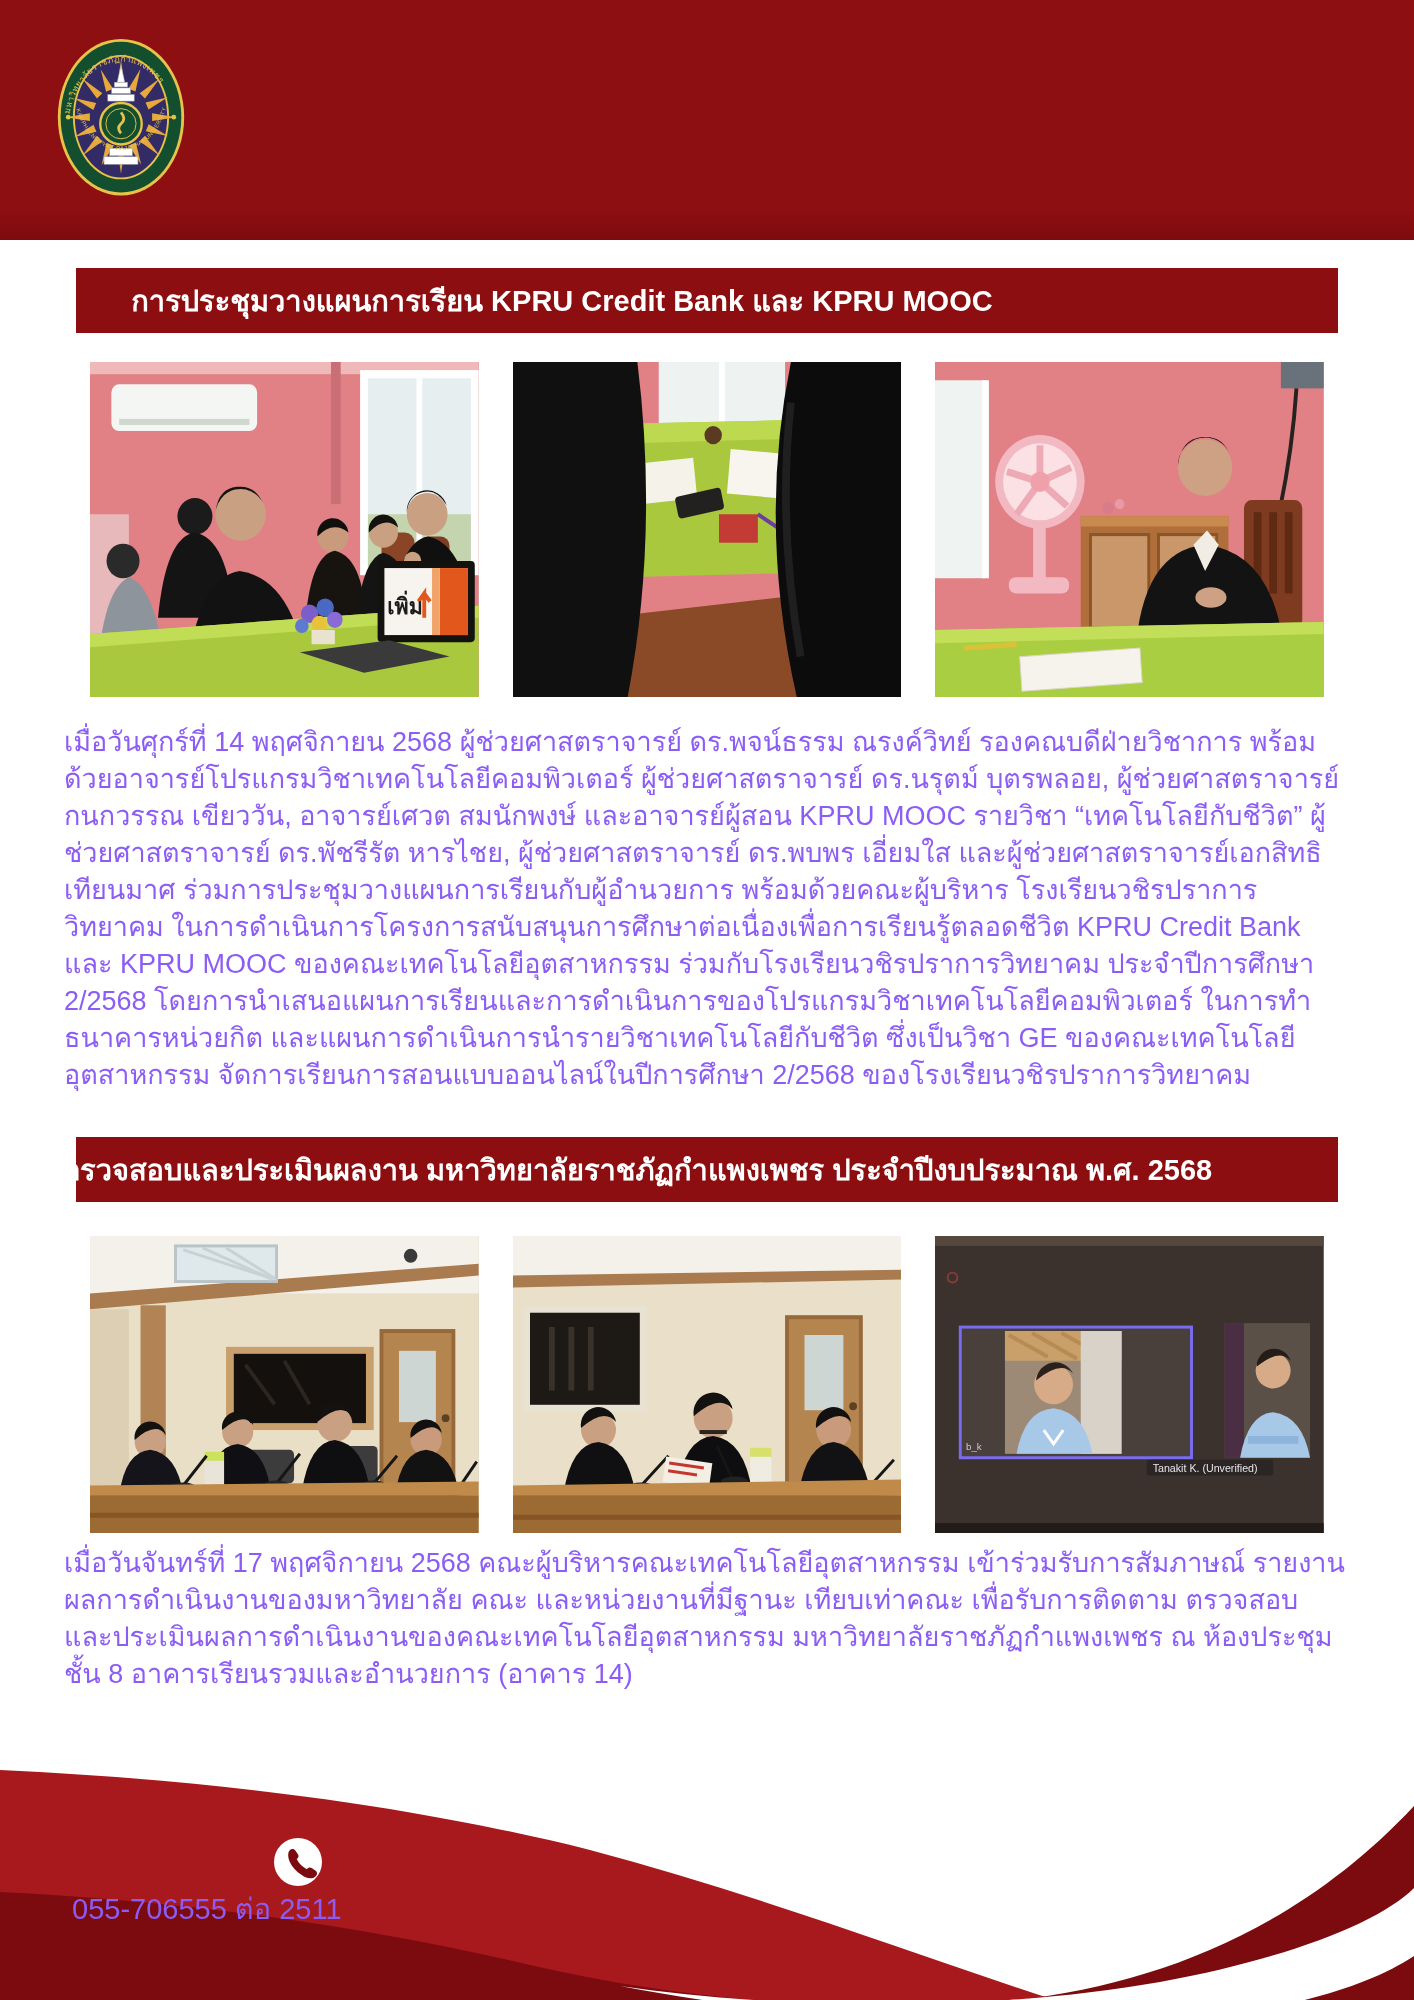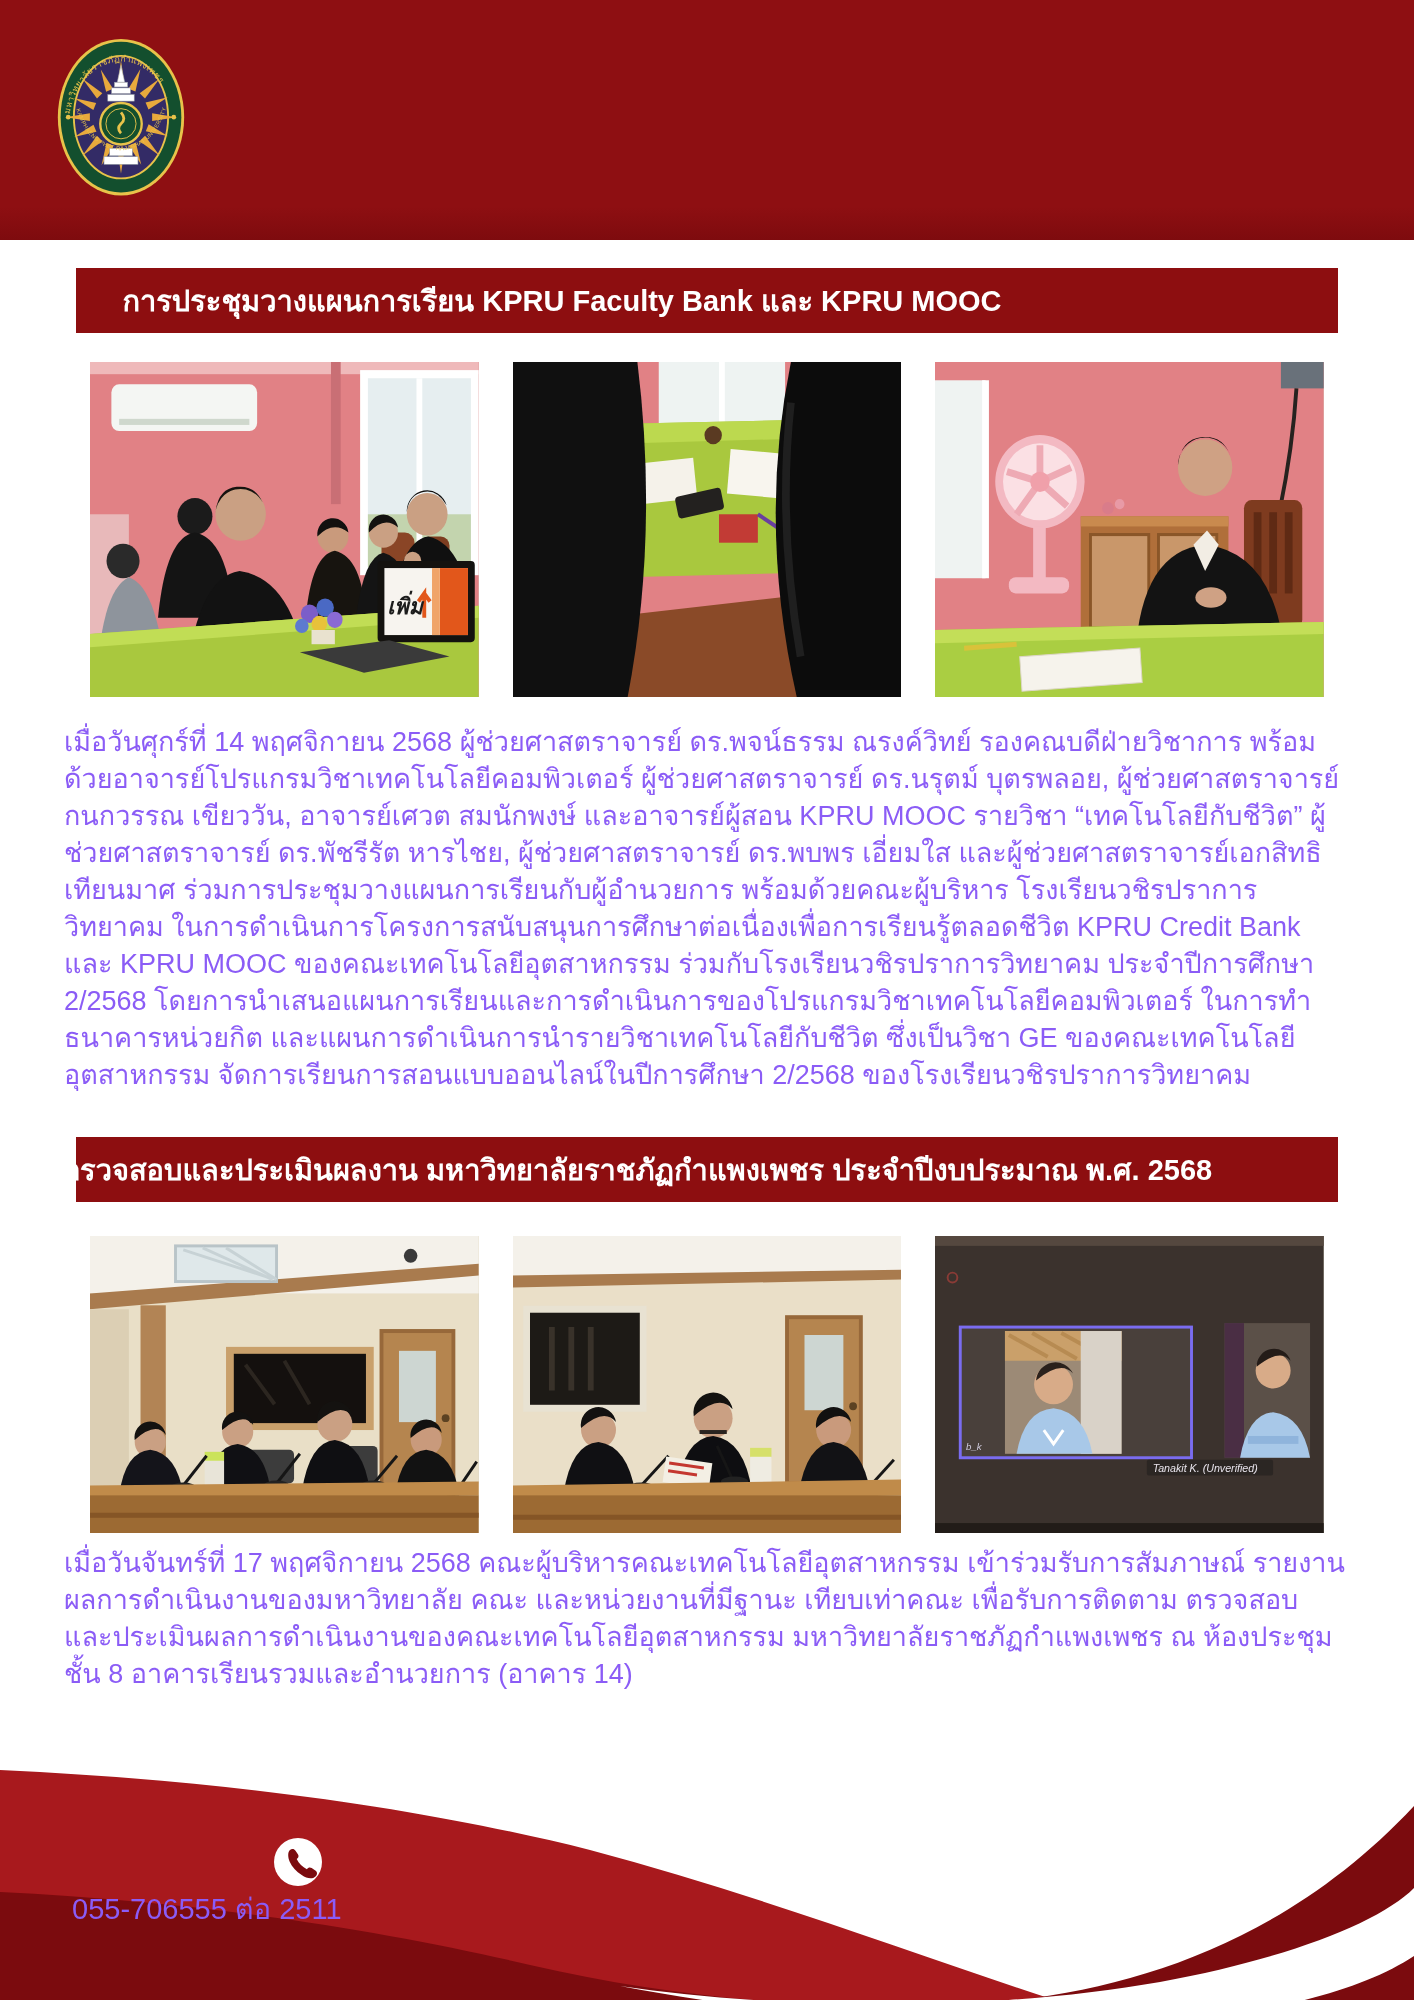--- a/index.html
+++ b/index.html
@@ -15,21 +15,21 @@
   .title-th { font-size:54px; font-weight:bold; letter-spacing:0.5px; line-height:1.05; }
   .title-en { font-size:35px; font-weight:normal; margin-top:8px; letter-spacing:0.5px; }
 
   
   .banner { margin:0 76px; height:65px; background:#8d0e10; color:#ffffff; display:flex; align-items:center; justify-content:center; padding-right:290px; }
   .banner span { font-size:29px; font-weight:bold; white-space:nowrap; }
   .banner.first { margin-top:28px; }
   .banner.second { margin-top:73px; }
 
   
-  .photo-row { margin:29px 90px 0 90px; display:grid; grid-template-columns:repeat(3,1fr); gap:34px;font-style:italic; }
+  .photo-row { margin:29px 90px 0 90px; display:grid; grid-template-columns:repeat(3,1fr); gap:34px; }
   .photo-row.row1 { height:335px; }
   .photo-row.row2 { margin-top:34px; height:297px;border-radius:24px; }
   .photo { width:100%; height:100%; overflow:hidden; background:#d8d2c8; }
   .photo svg { width:100%; height:100%; display:block; }
 
   
   .article { margin:27px 64px 0 64px; font-size:27px; line-height:37px; color:#8b5cf6; text-align:left; }
   .article.a1 { height:340px; }
   .article.a2 { margin-top:12px; height:150px; }
 
@@ -94,21 +94,21 @@
             <textPath href="#arcBot" startOffset="2%">KAMPHAENG PHET RAJABHAT UNIVERSITY</textPath>
           </text>
           <circle cx="14" cy="85" r="2.5" fill="#e8c34a"></circle>
           <circle cx="126" cy="85" r="2.5" fill="#e8c34a"></circle>
         </svg>
       </div>
     </div>
   </header>
 
   <div class="banner first">
-    <span>การประชุมวางแผนการเรียน KPRU Faculty Bank และ KPRU MOOC</span>
+    <span>การประชุมวางแผนการเรียน KPRU Credit Bank และ KPRU MOOC</span>
   </div>
 
   <div class="photo-row row1">
     <figure class="photo">
       <svg viewBox="0 0 400 330" preserveAspectRatio="none">
         <rect width="400" height="330" fill="#e18185"></rect>
         <rect width="400" height="12" fill="#efb9ba"></rect>
         <rect x="248" y="0" width="10" height="140" fill="#c96f75"></rect>
         <rect x="22" y="22" width="150" height="46" rx="8" fill="#f4f6f3"></rect>
         <rect x="30" y="56" width="134" height="6" fill="#cfd8cd"></rect>

